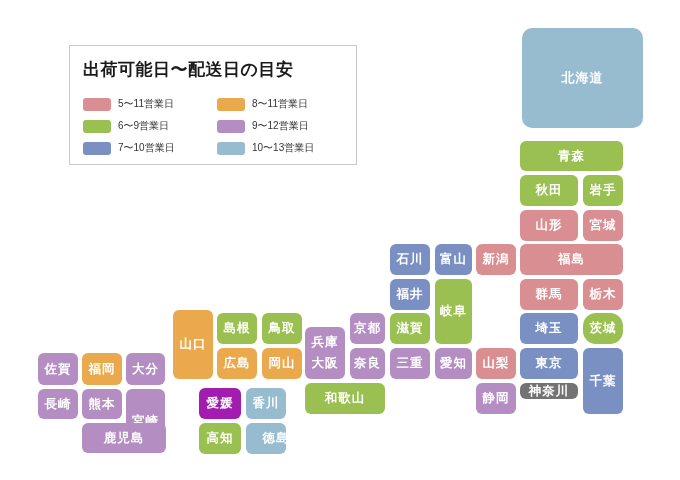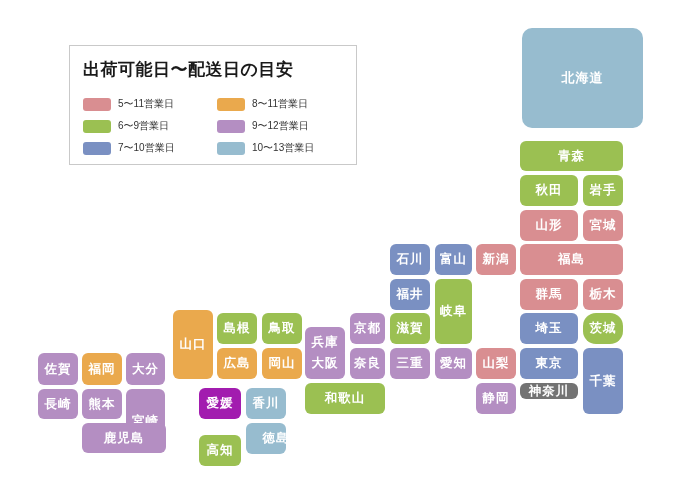--- a/index.html
+++ b/index.html
@@ -115,21 +115,21 @@
       <div class="tile" style="left: 305px; top: 348px; width: 40px; height: 31px; background: rgb(180, 142, 194);">大阪</div>
       <div class="tile" style="left: 350px; top: 348px; width: 35px; height: 31px; background: rgb(180, 142, 194);">奈良</div>
       <div class="tile" style="left: 305px; top: 383px; width: 80px; height: 31px; background: rgb(155, 192, 82);">和歌山</div>
       <div class="tile" style="left: 173px; top: 310px; width: 40px; height: 69px; background: rgb(234, 169, 77);">山口</div>
       <div class="tile" style="left: 217px; top: 313px; width: 40px; height: 31px; background: rgb(155, 192, 82);">島根</div>
       <div class="tile" style="left: 262px; top: 313px; width: 40px; height: 31px; background: rgb(155, 192, 82);">鳥取</div>
       <div class="tile" style="left: 217px; top: 348px; width: 40px; height: 31px; background: rgb(234, 169, 77);">広島</div>
       <div class="tile" style="left: 262px; top: 348px; width: 40px; height: 31px; background: rgb(234, 169, 77);">岡山</div>
       <div class="tile" style="left: 199px; top: 388px; width: 42px; height: 31px; background: #a21caf;">愛媛</div>
       <div class="tile" style="left: 246px; top: 388px; width: 40px; height: 31px; background: rgb(151, 188, 207);">香川</div>
-      <div class="tile" style="left: 199px; top: 423px; width: 42px; height: 31px; background: rgb(155, 192, 82); margin-top: 12px;">高知</div>
+      <div class="tile" style="left: 199px; top: 423px; width: 42px; height: 31px; background: rgb(155, 192, 82);">高知</div>
       <div class="tile" style="left: 246px; top: 423px; width: 40px; height: 31px; background: rgb(151, 188, 207); padding-left: 20px;">徳島</div>
       <div class="tile" style="left: 38px; top: 353px; width: 40px; height: 32px; background: rgb(180, 142, 194);">佐賀</div>
       <div class="tile" style="left: 82px; top: 353px; width: 40px; height: 32px; background: rgb(234, 169, 77);">福岡</div>
       <div class="tile" style="left: 126px; top: 353px; width: 39px; height: 32px; background: rgb(180, 142, 194);">大分</div>
       <div class="tile" style="left: 38px; top: 389px; width: 40px; height: 30px; background: rgb(180, 142, 194);">長崎</div>
       <div class="tile" style="left: 82px; top: 389px; width: 40px; height: 30px; background: rgb(180, 142, 194);">熊本</div>
       <div class="tile" style="left: 126px; top: 389px; width: 39px; height: 64px; background: rgb(180, 142, 194);">宮崎</div>
       <div class="tile" style="left: 38px; top: 423px; width: 84px; height: 30px; background: rgb(180, 142, 194); margin-left: 44px;">鹿児島</div>
     </div>
 

